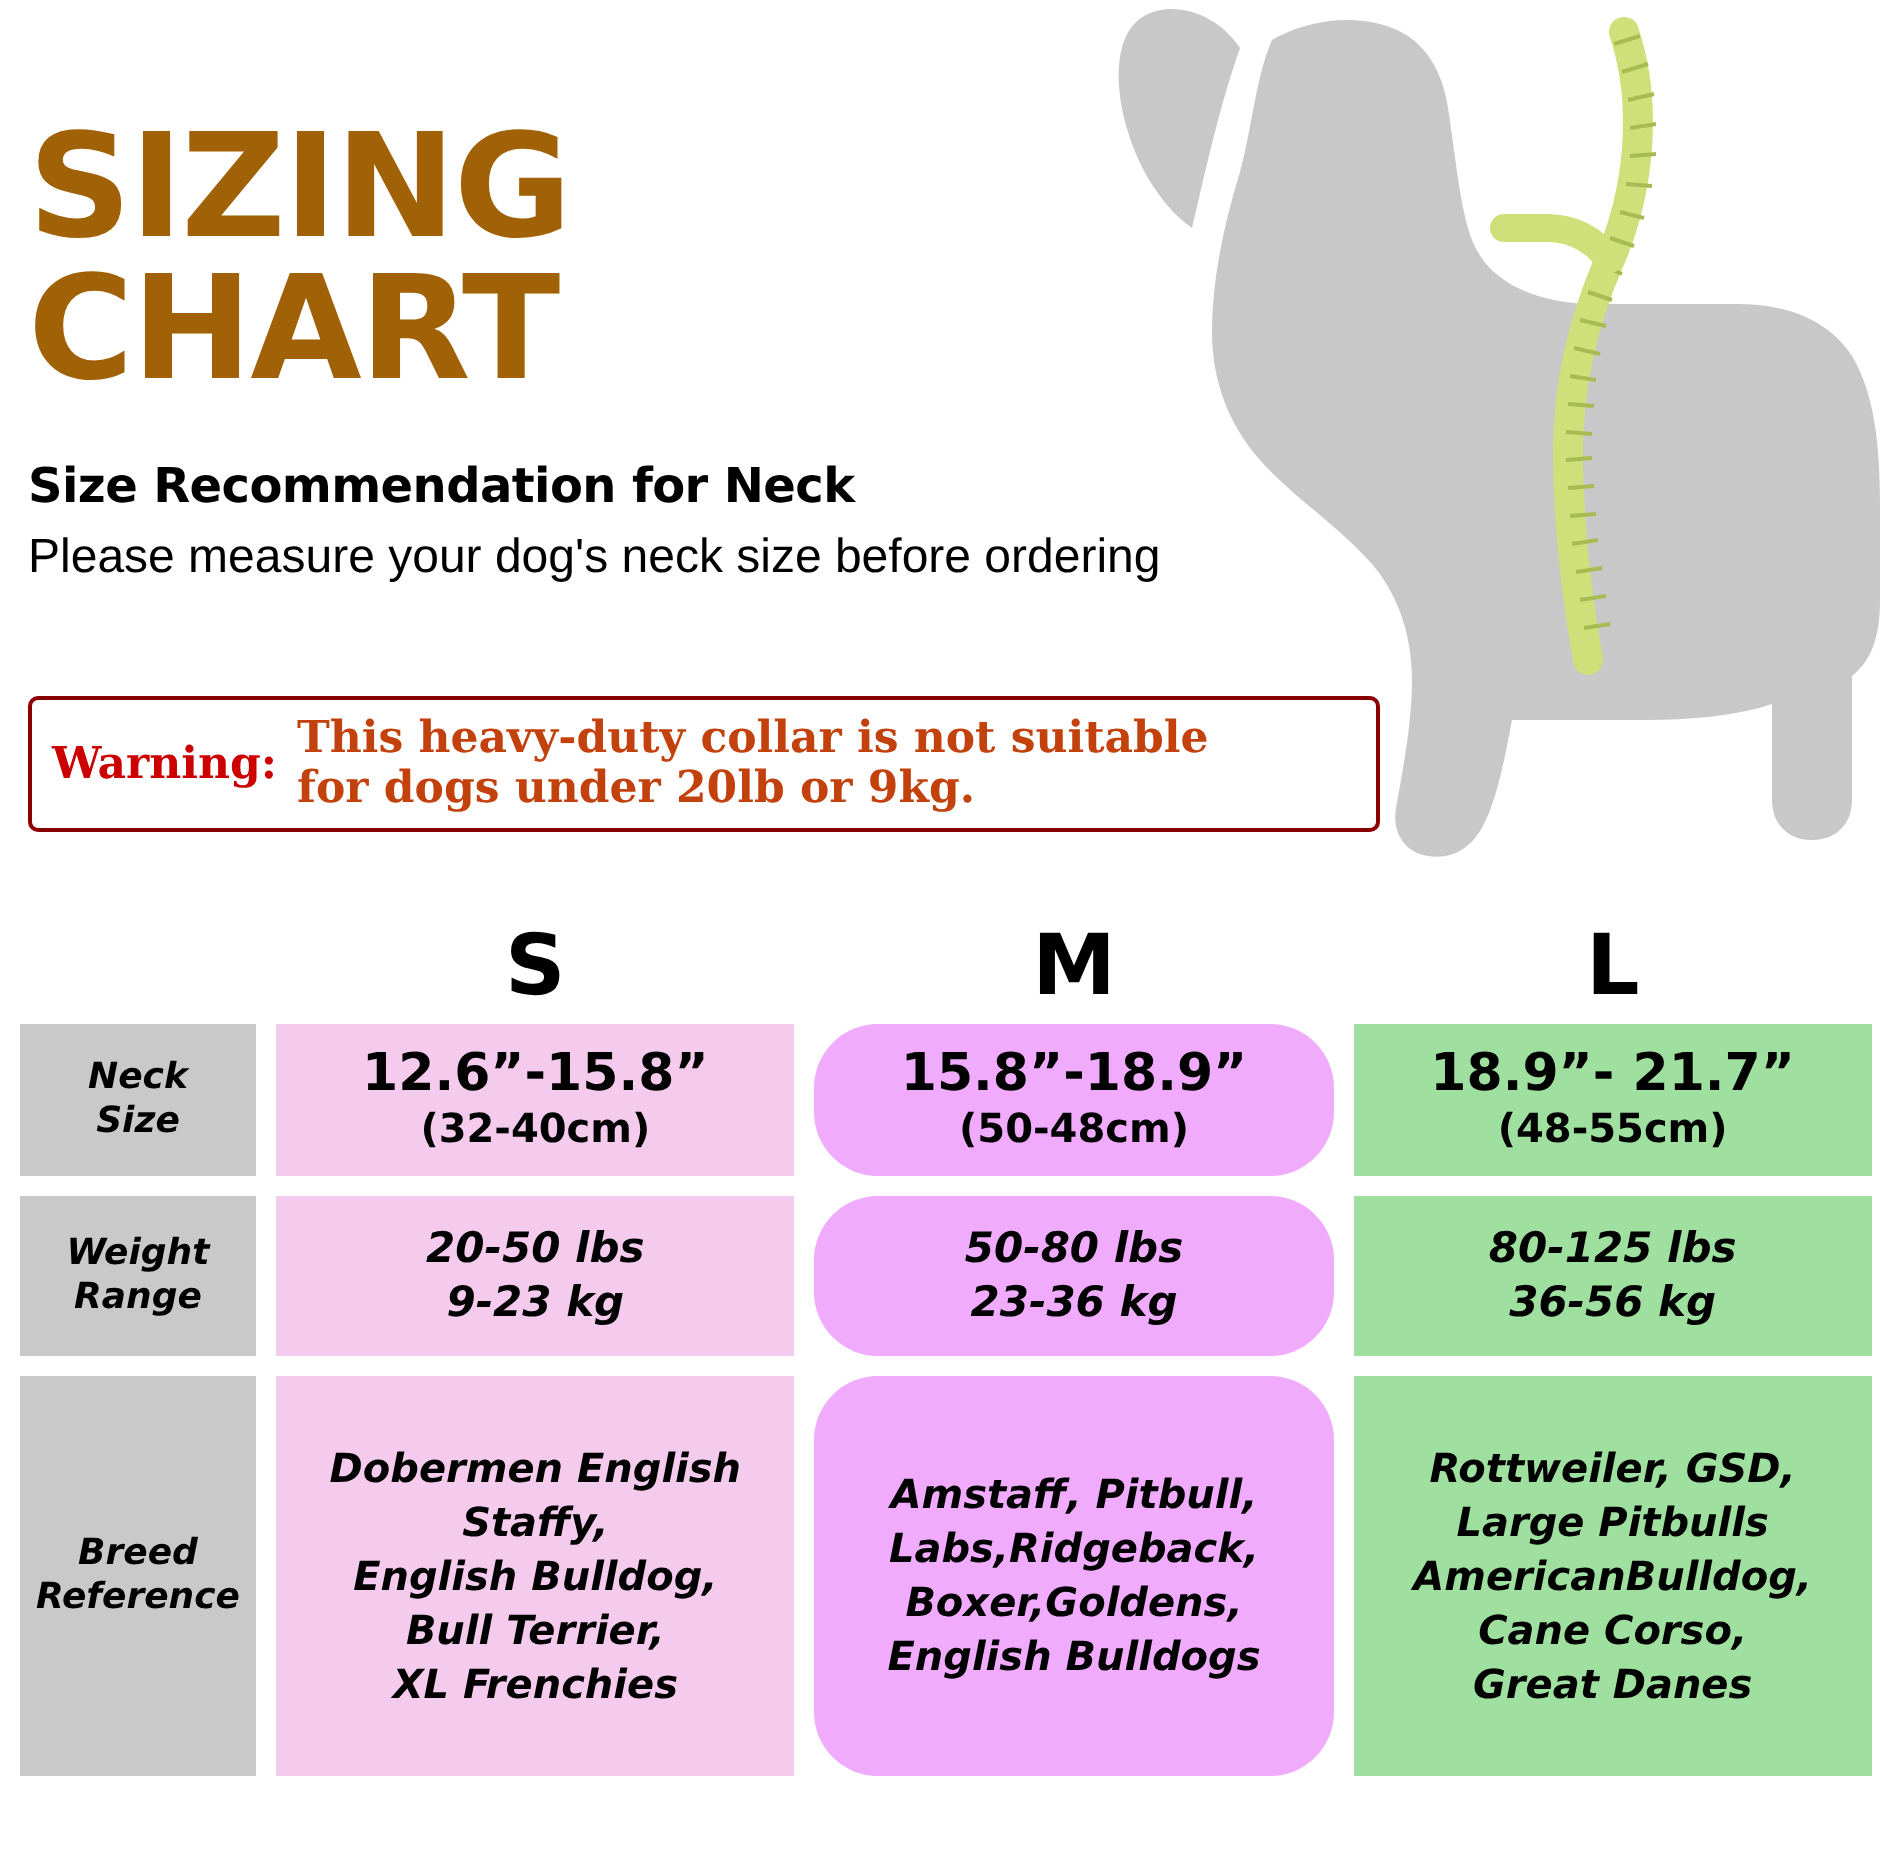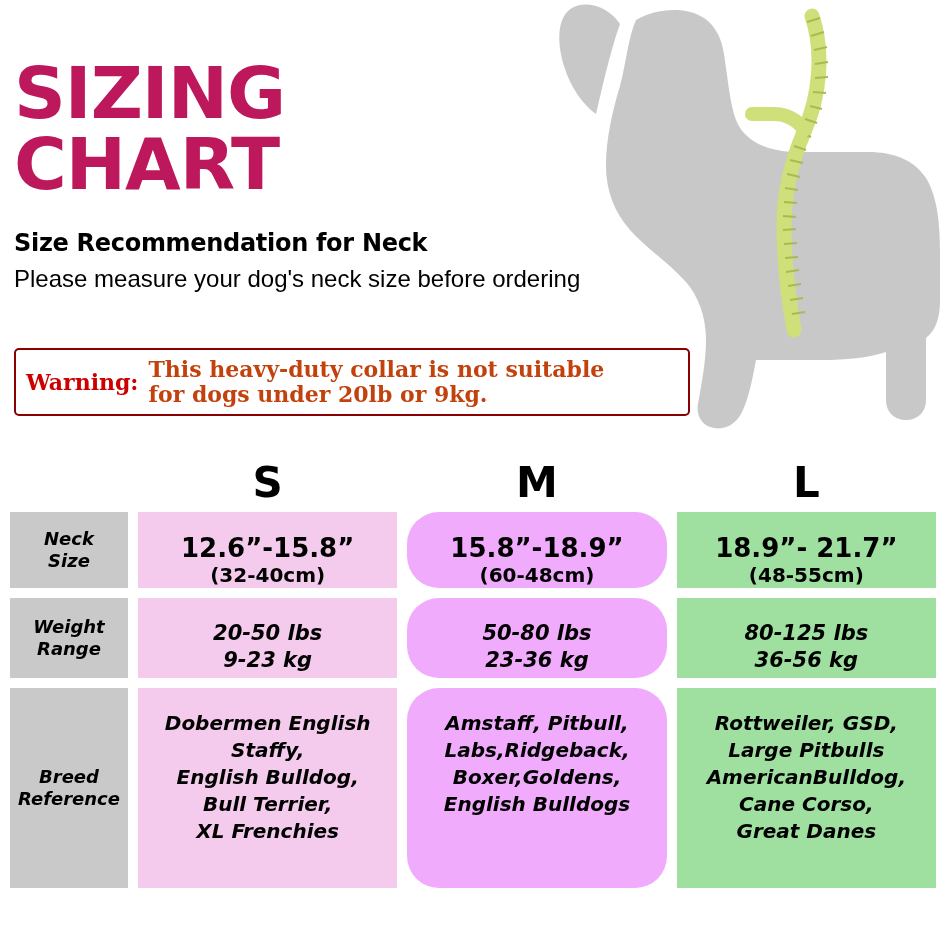--- a/index.html
+++ b/index.html
@@ -34,21 +34,21 @@
     width: 680px;
     padding: 58px 0 0 14px;
     box-sizing: border-box;
   }
   .title {
     font-family: "DejaVu Sans", sans-serif;
     font-weight: bold;
     font-size: 72px;
     line-height: 0.98;
     letter-spacing: -1px;
-    color: #be185d;
+    color: #a16207;
     margin: 0;
   }
   .title .l2 { display: block; }
 
   .subtitle {
     font-family: "DejaVu Sans", sans-serif;
     font-weight: bold;
     font-size: 24px;
     margin: 30px 0 0 0;
     color: #000;
@@ -116,20 +116,21 @@
     font-style: italic;
     font-size: 18px;
     line-height: 1.25;
     box-sizing: border-box;
   }
   .cell {
     flex: 1 1 0;
     display: flex;
     flex-direction: column;
     align-items: center;
+    justify-content: center;
     text-align: center;
     box-sizing: border-box;
     padding: 22px 6px;
   }
   .size-head {
     flex: 1 1 0;
     text-align: center;
     font-family: "DejaVu Sans", sans-serif;
     font-weight: bold;
     font-size: 42px;
@@ -286,21 +287,21 @@
         <div>Neck</div>
         <div>Size</div>
       </div>
     </div>
     <div class="cell pink">
       <div class="neck-main">12.6”-15.8”</div>
       <div class="neck-sub">(32-40cm)</div>
     </div>
     <div class="cell blue">
       <div class="neck-main">15.8”-18.9”</div>
-      <div class="neck-sub">(60-48cm)</div>
+      <div class="neck-sub">(50-48cm)</div>
     </div>
     <div class="cell green">
       <div class="neck-main">18.9”- 21.7”</div>
       <div class="neck-sub">(48-55cm)</div>
     </div>
   </div>
 
   <div class="row weight-row">
     <div class="cell-label">
       <div>

